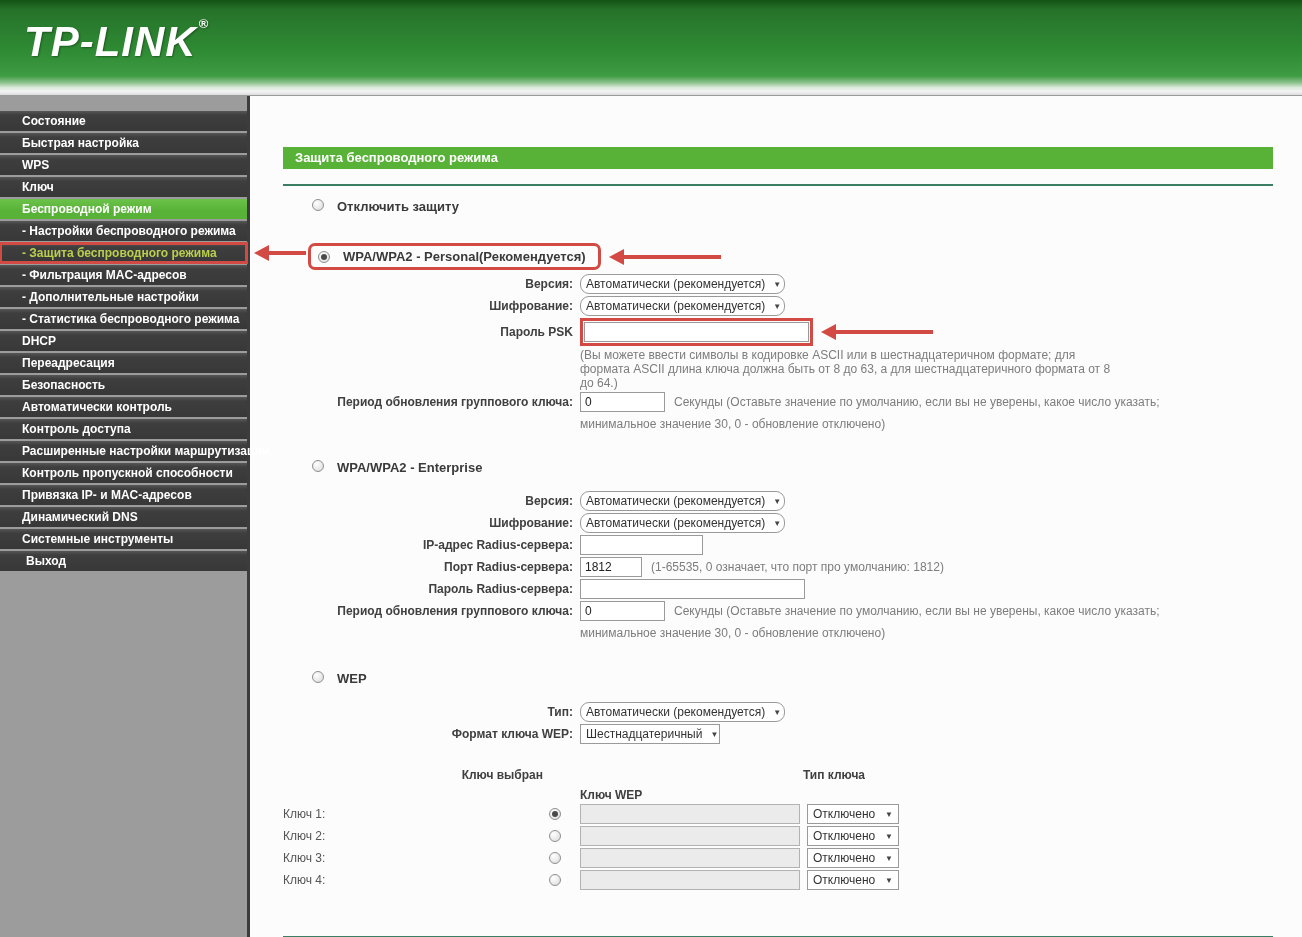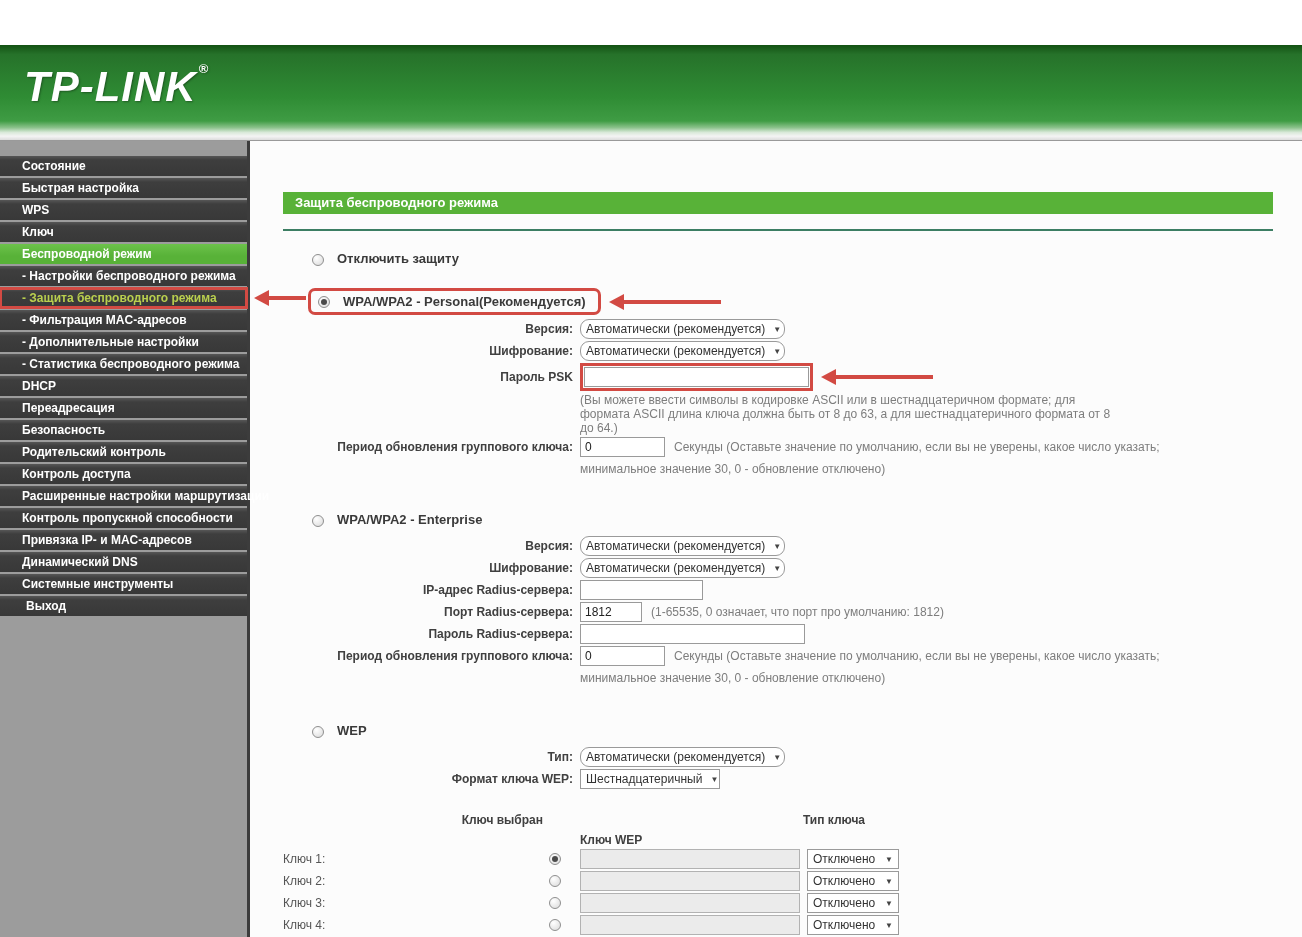--- a/index.html
+++ b/index.html
@@ -9,21 +9,20 @@
     background:#ffffff;
     font-family:"Liberation Sans", sans-serif;
     font-size:12px; color:#404040;
   }
 
   
   .banner {
     position:relative; height:96px;
     background:linear-gradient(180deg,#135213 0%,#26722a 10%,#2f8c34 55%,#3f9c44 80%,#8cc28c 87%,#d9e9d9 92%,#f4f4f4 96%,#dcdcdc 100%);
     border-bottom:1px solid #9a9a9a;
-    margin-top:45px;
   }
   .logo {
     position:absolute; left:24px; top:16px;
     color:#fff; font-weight:bold; font-style:italic;
     font-size:42px; letter-spacing:1px;
     text-shadow:1px 1px 2px rgba(0,0,0,.35);
   }
   .logo sup { font-size:13px; font-style:normal; vertical-align:28px; margin-left:2px; }
 
   
@@ -98,21 +97,21 @@
   .flabel {
     width:290px; flex:none; text-align:right;
     font-weight:bold; color:var(--label-dark,#404040);
     padding-right:0;
   }
   .fctl { margin-left:7px; display:inline-flex; align-items:center; }
   .flabel.key-head { padding-right:30px; }
   .flabel.key { display:flex; justify-content:space-between; align-items:center; gap:8px; padding-right:12px; font-weight:normal; color:#555; }
 
   .radio-row {
-    display:flex; align-items:flex-end; gap:13px;
+    display:flex; align-items:flex-start; gap:13px;
     margin:6px 0 6px 29px;
     font-weight:bold; font-size:13px; color:#3a3a3a;
     min-height:22px;
   }
   .radio-row.first { margin-top:3px; margin-bottom:22px; }
   .radio-row.boxed { margin-left:25px; margin-bottom:4px; gap:0; }
   .radio-row.ent { margin-top:26px; margin-bottom:9px; }
   .radio-row.wep { margin-top:28px; margin-bottom:9px; }
 
   .radio {
@@ -178,21 +177,21 @@
       <div class="menu-item annotated"><span>- Защита беспроводного режима</span><span class="arrow side-arrow">
           <span class="head"></span>
           <span class="line"></span>
         </span></div>
       <div class="menu-item"><span>- Фильтрация MAC-адресов</span></div>
       <div class="menu-item"><span>- Дополнительные настройки</span></div>
       <div class="menu-item"><span>- Статистика беспроводного режима</span></div>
       <div class="menu-item"><span>DHCP</span></div>
       <div class="menu-item"><span>Переадресация</span></div>
       <div class="menu-item"><span>Безопасность</span></div>
-      <div class="menu-item"><span>Родительский контроль</span></div>
+      <div class="menu-item"><span>Автоматически контроль</span></div>
       <div class="menu-item"><span>Контроль доступа</span></div>
       <div class="menu-item"><span>Расширенные настройки маршрутизации</span></div>
       <div class="menu-item"><span>Контроль пропускной способности</span></div>
       <div class="menu-item"><span>Привязка IP- и MAC-адресов</span></div>
       <div class="menu-item"><span>Динамический DNS</span></div>
       <div class="menu-item"><span>Системные инструменты</span></div>
       <div class="menu-item exit"><span>Выход</span></div>
     </div>
 
   <div class="content">

